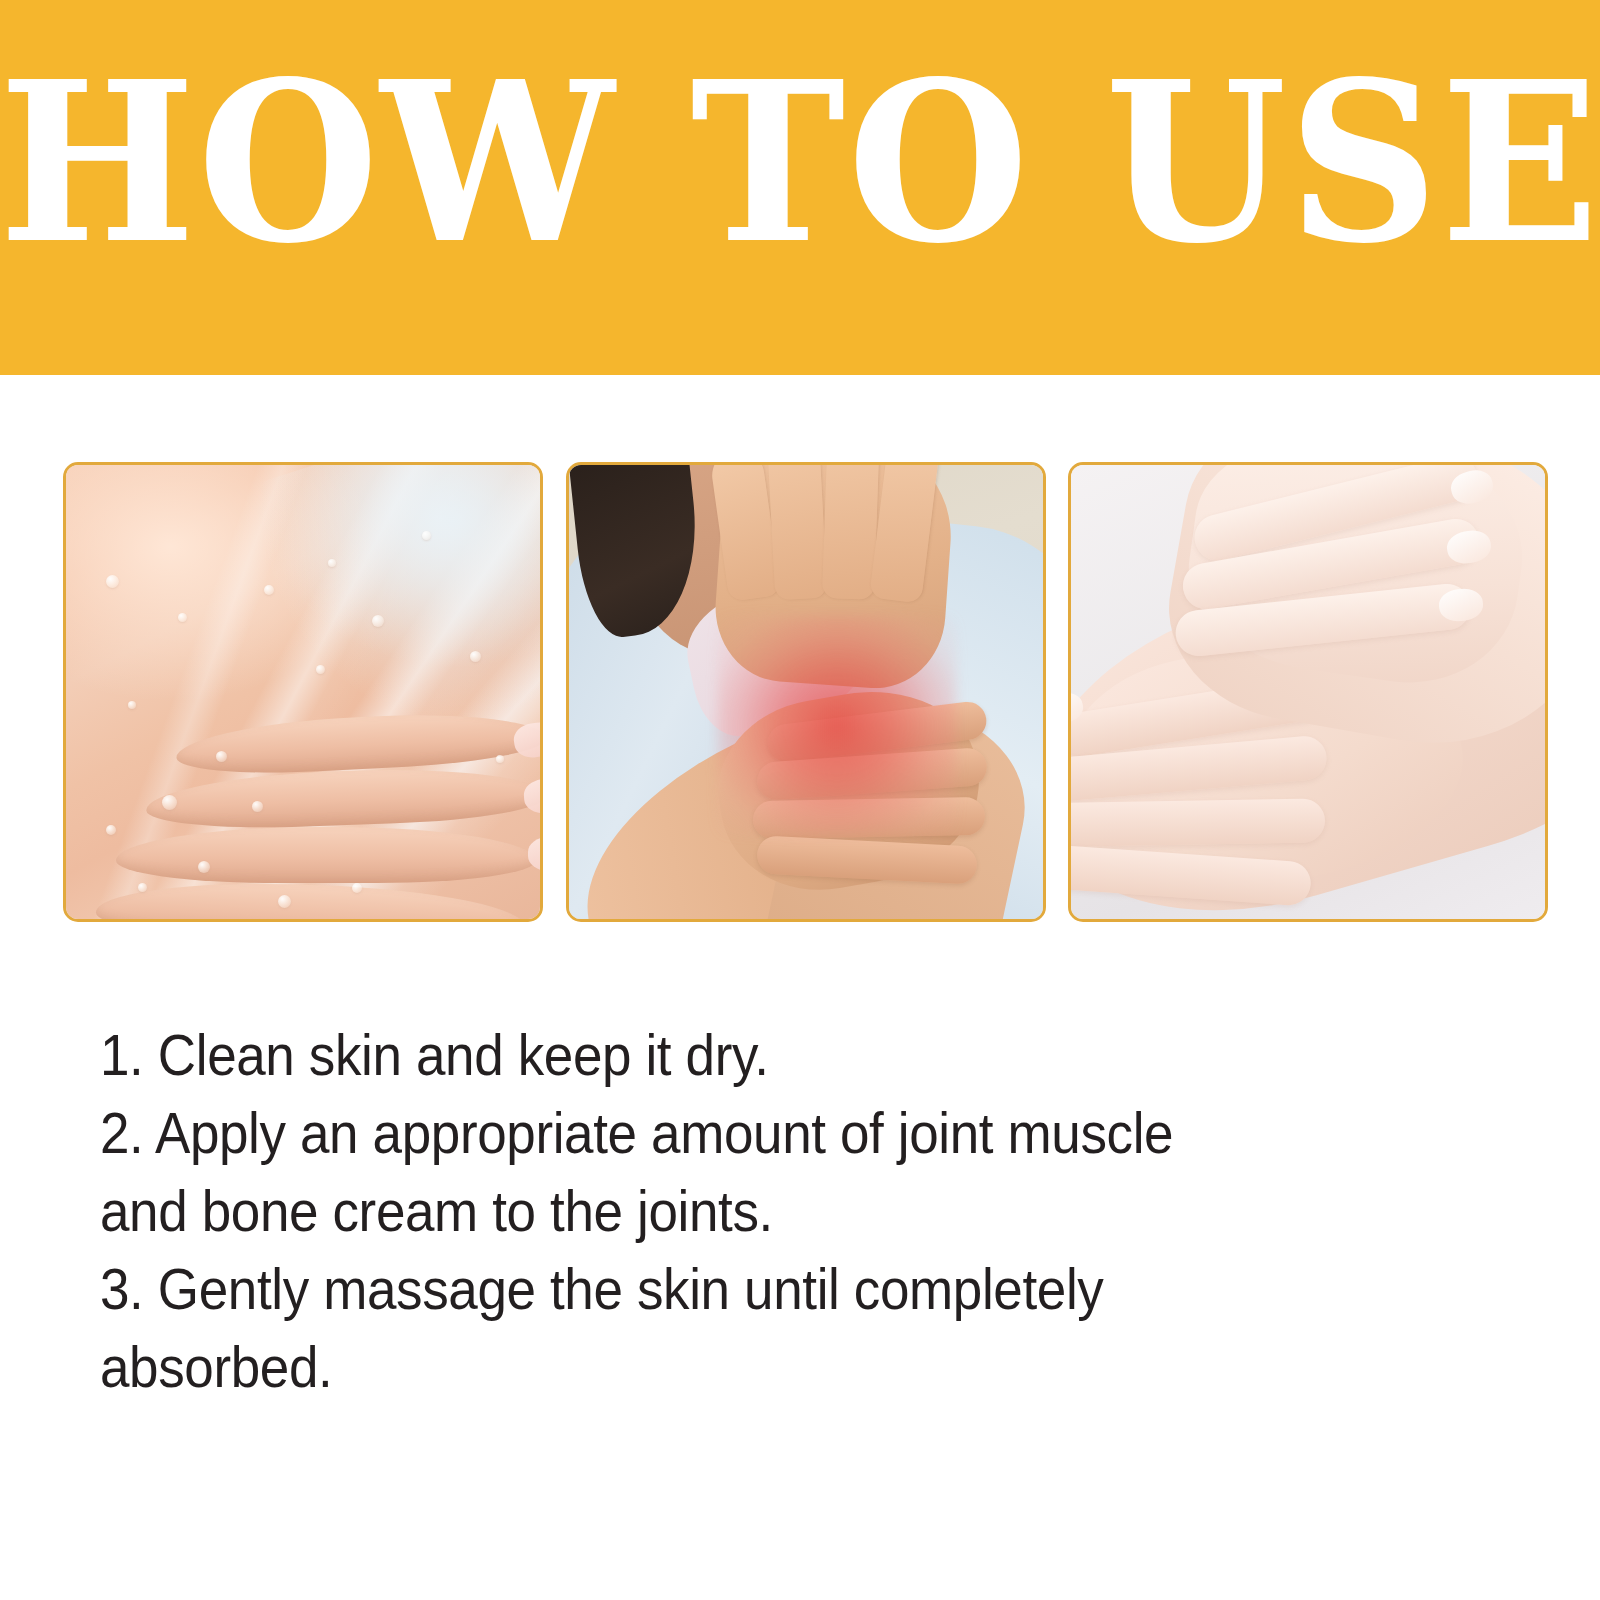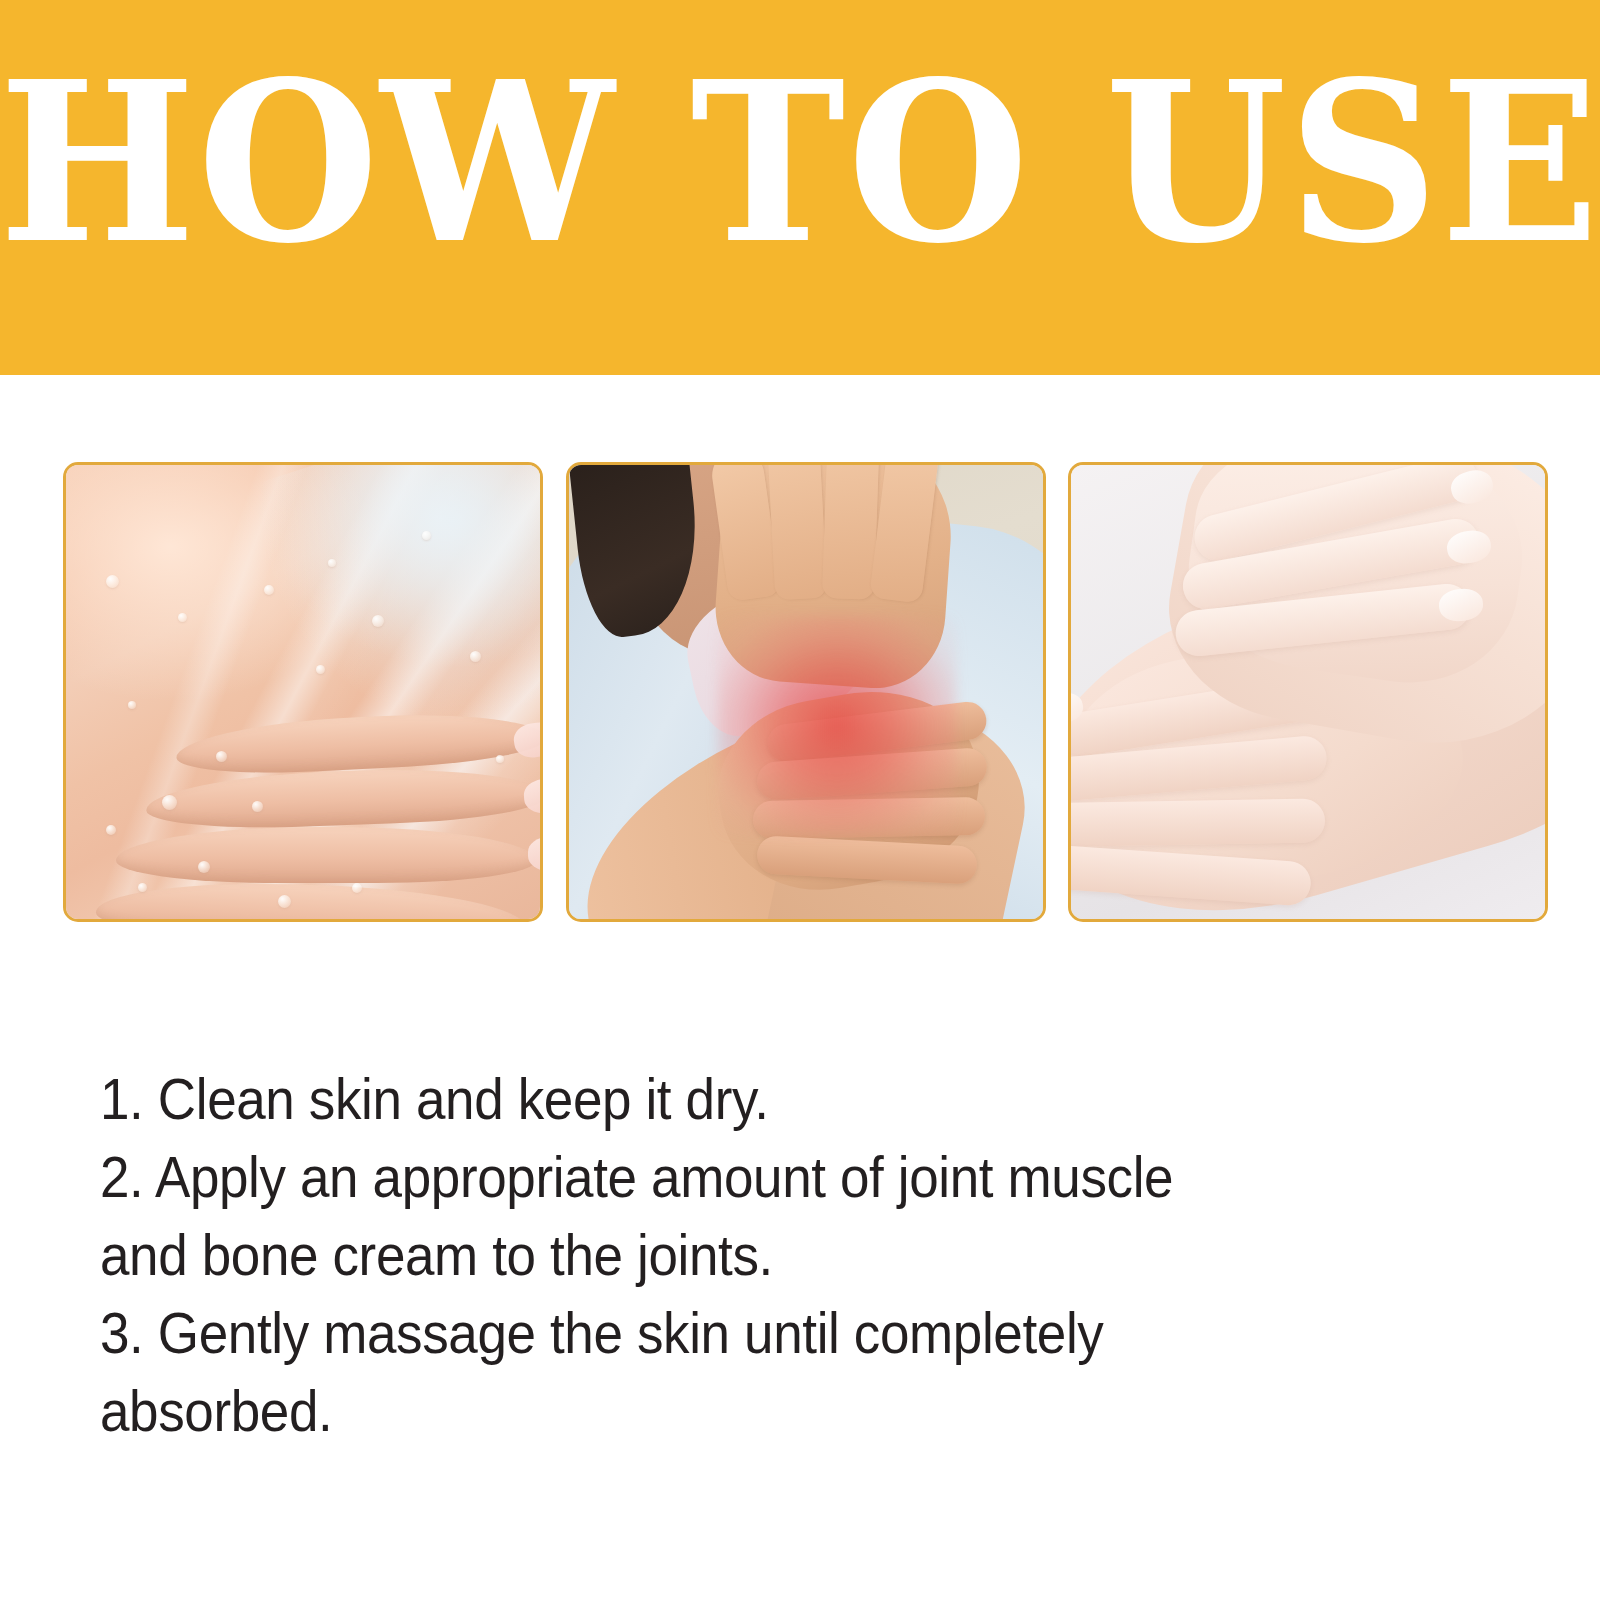--- a/index.html
+++ b/index.html
@@ -302,21 +302,21 @@
     position: absolute;
     background: linear-gradient(160deg, #ffffff 0%, #fae7dd 100%);
     border-radius: 46%;
     opacity: 0.95;
   }
 
   
   .instructions {
     position: absolute;
     left: 100px;
-    top: 1060px;
+    top: 1016px;
     width: 1400px;
   }
   .instruction-line {
     font-family: "Liberation Sans", sans-serif;
     font-size: 57px;
     line-height: 78px;
     font-weight: 400;
     color: #231F20;
     letter-spacing: -0.4px;
     white-space: nowrap;

